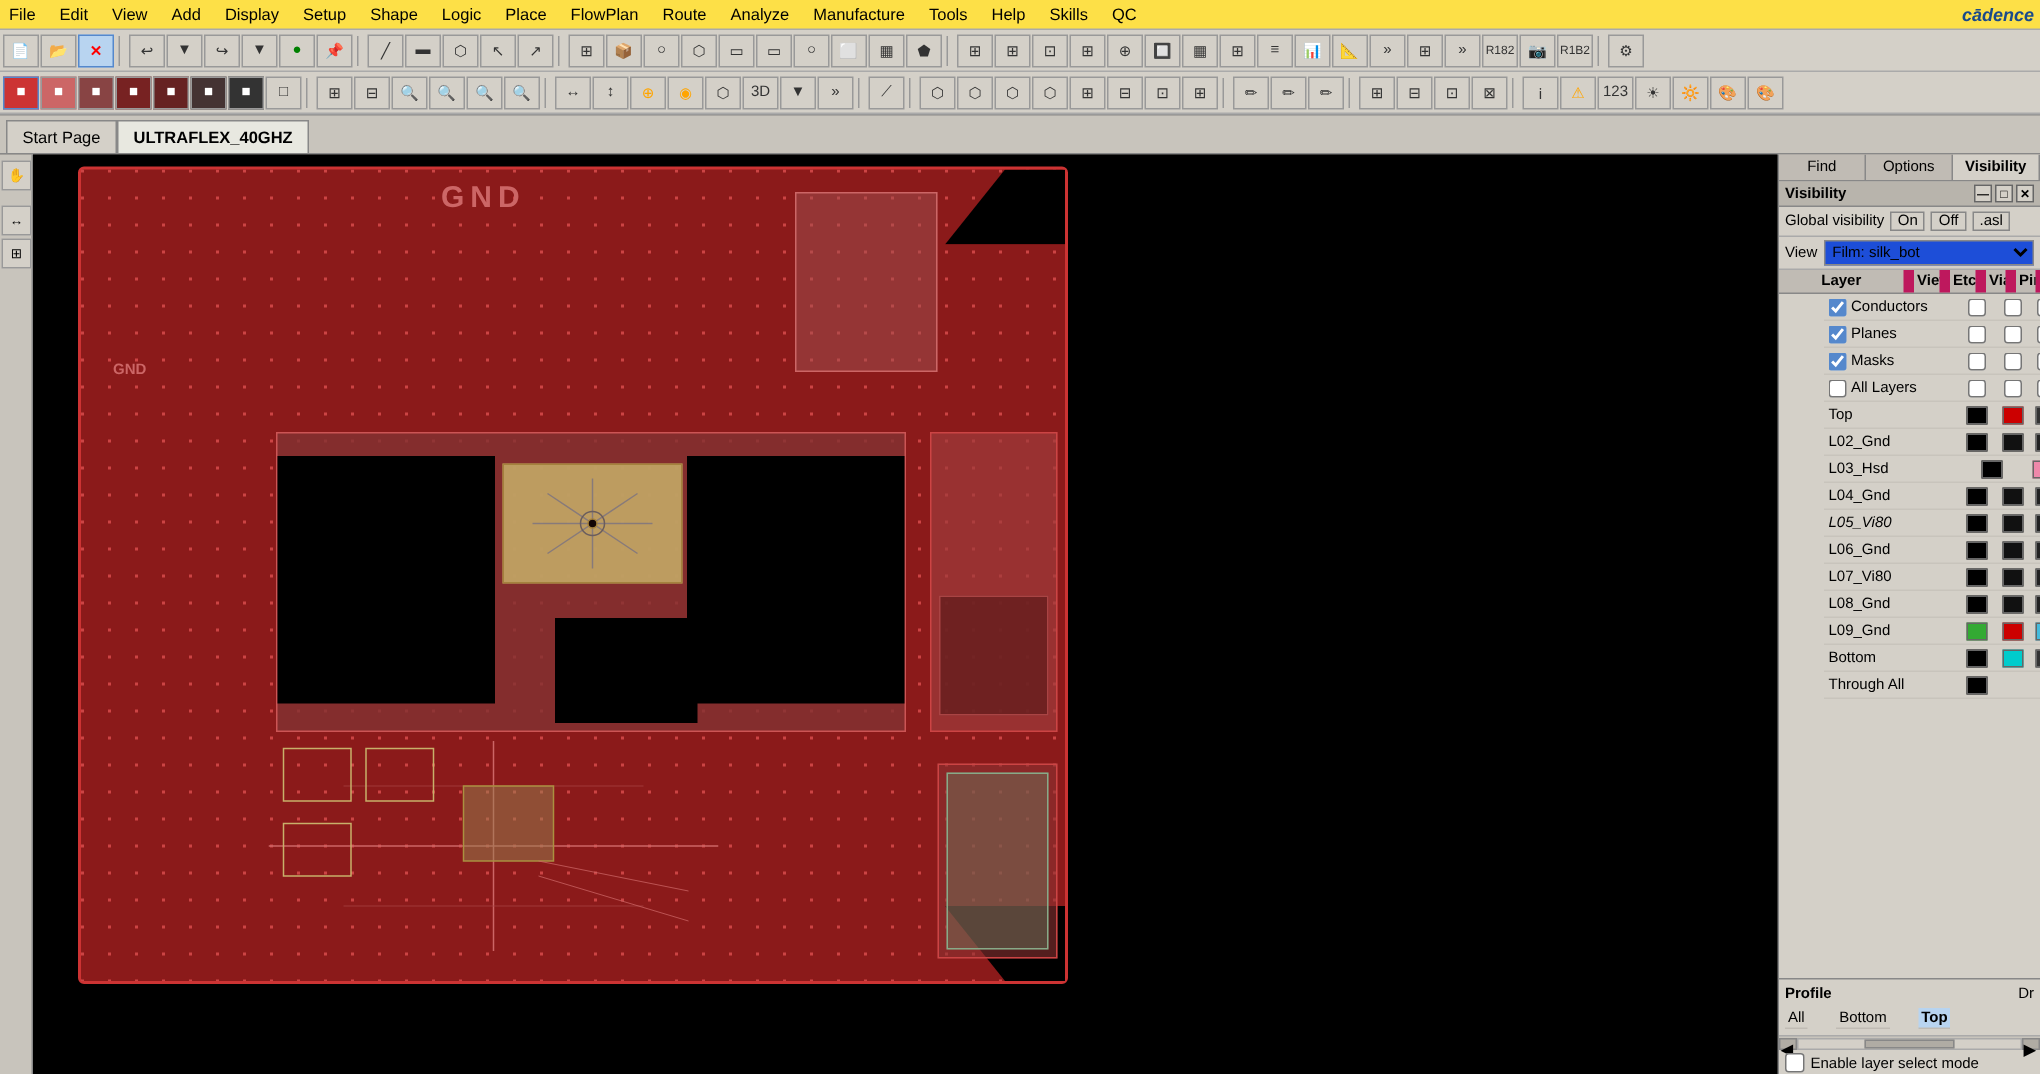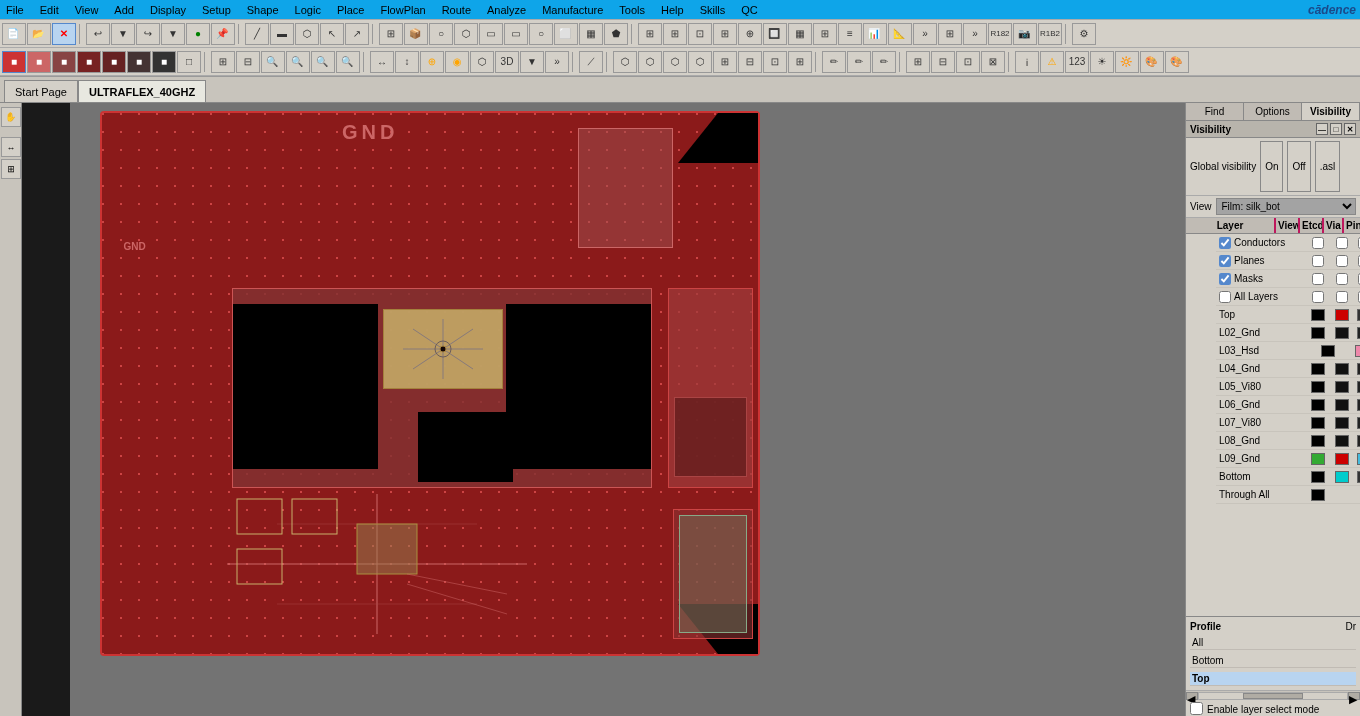--- a/index.html
+++ b/index.html
@@ -2,21 +2,21 @@
 <html><head>
   <meta charset="utf-8">
   <style>
     * { margin: 0; padding: 0; box-sizing: border-box; }
     body { width: 1360px; height: 716px; overflow: hidden; font-family: Arial, sans-serif; font-size: 11px; background: #1a1a1a; }
     
     
     .menu-bar {
       display: flex;
       align-items: center;
-      background: #0ea5e9;
+      background: #fde047;
       height: 20px;
       border-bottom: 1px solid #aaa;
       padding: 0 4px;
       gap: 12px;
     }
     .menu-item {
       font-size: 11px;
       color: #000;
       cursor: pointer;
       padding: 0 2px;
@@ -108,24 +108,23 @@
       display: flex;
       align-items: center;
       justify-content: center;
       cursor: pointer;
       font-size: 9px;
     }
 
     
     .canvas-area {
       flex: 1;
-      background: #737373;
+      background: #000000;
       position: relative;
       overflow: hidden;
-      margin-left: 48px;
     }
 
     
     .pcb-board {
       position: absolute;
       top: 8px;
       left: 30px;
       width: 660px;
       height: 545px;
       background: #8b1a1a;
@@ -212,60 +211,60 @@
 
     .global-vis-row {
       display: flex;
       align-items: center;
       padding: 3px 4px;
       gap: 4px;
       border-bottom: 1px solid #aaa;
       font-size: 10px;
     }
     .gv-btn {
-      padding: 19px 4px;
+      padding: 0 4px;
       border: 1px solid #888;
       background: #d4d0c8;
       font-size: 10px;
       cursor: pointer;
     }
 
     .view-row {
       display: flex;
       align-items: center;
       padding: 2px 4px;
       gap: 4px;
       border-bottom: 1px solid #aaa;
       font-size: 10px;
     }
     .view-select {
       flex: 1;
       font-size: 10px;
       padding: 1px;
       border: 1px solid #888;
-      background: #a3a3a3;
+      background: #1d4ed8;
     }
 
     
     .layer-table {
       flex: 1;
       overflow-y: auto;
     }
 
     .layer-header {
       display: grid;
       grid-template-columns: 90px 24px 24px 20px 20px;
       background: #c0bbb4;
       border-bottom: 1px solid #888;
       font-size: 10px;
       font-weight: bold;
     }
     .layer-header-cell {
       padding: 2px 2px;
-      border-right: 2px solid #be185d;
+      border-right: 7px solid #be185d;
       text-align: center;
       white-space: nowrap;
       overflow: hidden;
     }
 
     .layer-row {
       display: grid;
       grid-template-columns: 90px 24px 24px 20px 20px;
       border-bottom: 1px solid #c8c4bc;
       align-items: center;
@@ -309,22 +308,21 @@
       font-size: 10px;
       background: #d4d0c8;
     }
     .profile-row {
       display: flex;
       justify-content: space-between;
       margin-bottom: 4px;
     }
     .profile-select-row {
       display: flex;
-      flex-direction: column;
-      gap: 4px;
+      gap: 19px;
     }
     .profile-item {
       font-size: 10px;
       padding: 1px 2px;
       cursor: pointer;
       border-bottom: 1px solid #c0bbb4;
     }
 
     .scrollbar-h {
       height: 10px;
@@ -744,21 +742,21 @@
             <div class="color-swatch" style="background:#111;"></div>
           </div>
         <div class="layer-color-cell">
             <div class="color-swatch" style="background:#222;"></div>
           </div>
         <div class="layer-color-cell">
             <div class="color-swatch" style="background:#333;"></div>
           </div>
       </div>
 
-      <div class="layer-row" style="cursor:pointer;">
+      <div class="layer-row" style="cursor:pointer;font-style:italic;">
         <div class="layer-name-cell">
             <span>L05_Vi80</span>
           </div>
         <div class="layer-color-cell">
             <div class="color-swatch" style="background:#000;"></div>
           </div>
         <div class="layer-color-cell">
             <div class="color-swatch" style="background:#111;"></div>
           </div>
         <div class="layer-color-cell">

